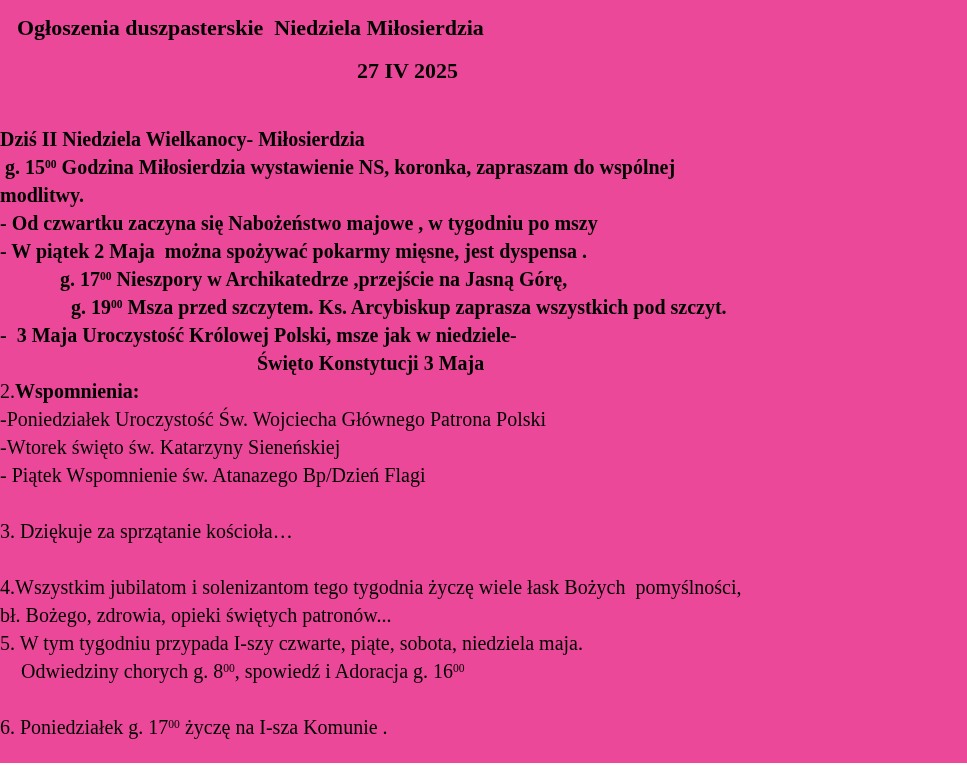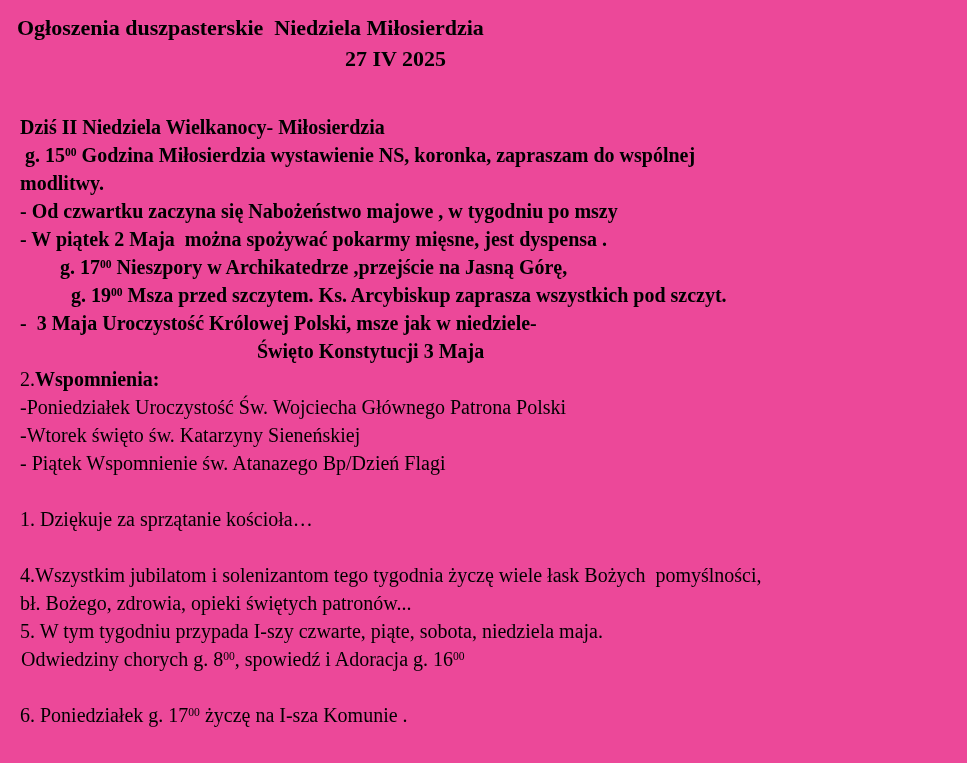--- a/index.html
+++ b/index.html
@@ -19,31 +19,30 @@
   .header { padding-top: 12px; }
   .t1 {
     margin: 0;
     padding-left: 17px;
     font-size: 22px;
     line-height: 31px;
     font-weight: bold;
     white-space: pre;
   }
   .t2 {
-    margin: 0;
+    margin: 12px;
     padding-left: 345px;
     font-size: 22px;
     line-height: 31px;
     font-weight: bold;
     white-space: pre;
   }
   .doc-body { margin-top: 39px; }
   .line {
     margin: 0;
-    padding-left: 20px;
     font-size: 20px;
     line-height: 28px;
     min-height: 28px;
     white-space: pre;
   }
   .line .b { font-weight: bold; }
   sup {
     font-size: 0.58em;
     line-height: 0;
     vertical-align: 0.55em;
@@ -69,21 +68,21 @@
     <p class="line"><span class="b">- W piątek 2 Maja  można spożywać pokarmy mięsne, jest dyspensa .</span></p>
     <p class="line ind-g17"><span class="b">g. 17</span><sup class="b">00</sup><span class="b"> Nieszpory w Archikatedrze ,przejście na Jasną Górę,</span></p>
     <p class="line ind-g19"><span class="b">g. 19</span><sup class="b">00</sup><span class="b"> Msza przed szczytem. Ks. Arcybiskup zaprasza wszystkich pod szczyt.</span></p>
     <p class="line"><span class="b">-  3 Maja Uroczystość Królowej Polski, msze jak w niedziele-</span></p>
     <p class="line ind-swieto"><span class="b">Święto Konstytucji 3 Maja</span></p>
     <p class="line"><span>2.</span><span class="b">Wspomnienia:</span></p>
     <p class="line"><span>-Poniedziałek Uroczystość Św. Wojciecha Głównego Patrona Polski</span></p>
     <p class="line"><span>-Wtorek święto św. Katarzyny Sieneńskiej</span></p>
     <p class="line"><span>- Piątek Wspomnienie św. Atanazego Bp/Dzień Flagi</span></p>
     <p class="line"></p>
-    <p class="line"><span>1. Dziękuje za sprzątanie kościoła…</span></p>
+    <p class="line"><span>3. Dziękuje za sprzątanie kościoła…</span></p>
     <p class="line"></p>
     <p class="line"><span>4.Wszystkim jubilatom i solenizantom tego tygodnia życzę wiele łask Bożych  pomyślności,</span></p>
     <p class="line"><span>bł. Bożego, zdrowia, opieki świętych patronów...</span></p>
     <p class="line"><span>5. W tym tygodniu przypada I-szy czwarte, piąte, sobota, niedziela maja.</span></p>
     <p class="line ind-odwiedziny"><span>Odwiedziny chorych g. 8</span><sup>00</sup><span>, spowiedź i Adoracja g. 16</span><sup>00</sup></p>
     <p class="line"></p>
     <p class="line"><span>6. Poniedziałek g. 17</span><sup>00</sup><span> życzę na I-sza Komunie .</span></p>
   </div>
 </div>
 

